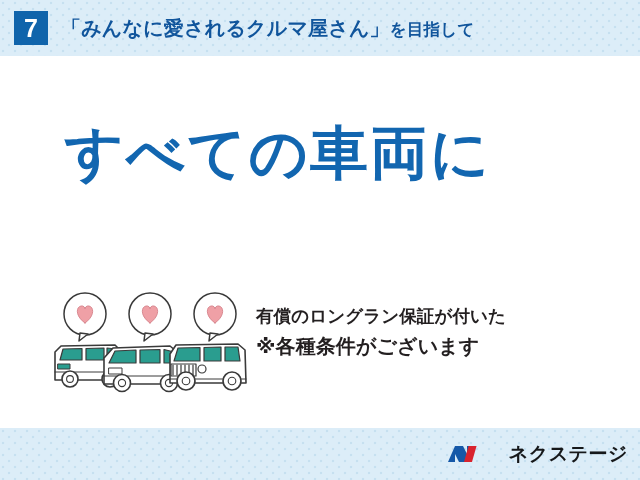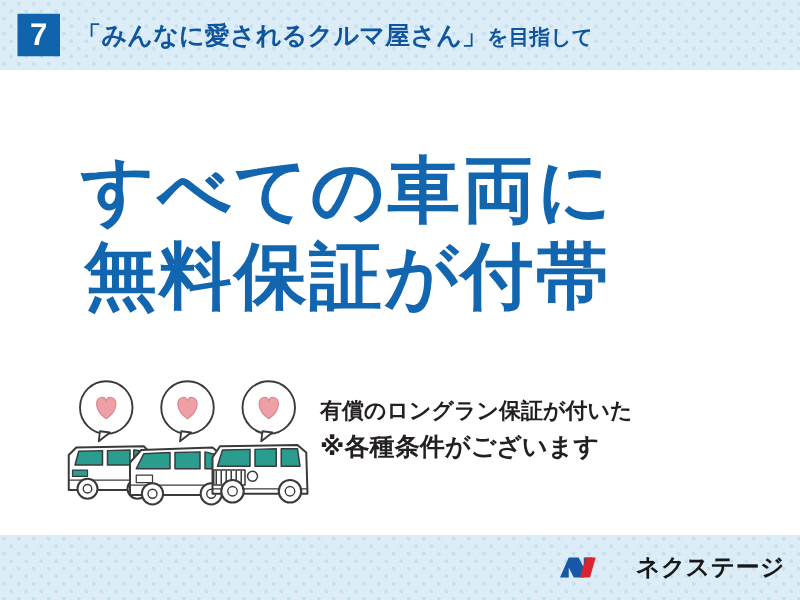--- a/index.html
+++ b/index.html
@@ -89,21 +89,21 @@
   .headline .line {
     font-size: 58px;
     display: block;
   }
   .headline .line2 { margin-top: 8px; }
 
   
   .content-row {
     position: absolute;
     left: 0;
-    top: 300px;
+    top: 288px;
     width: 540px;
     height: 116px;
   }
 
   .cars-wrap {
     position: absolute;
     left: 52px;
     top: 0;
     width: 200px;
     height: 112px;
@@ -155,21 +155,20 @@
   <div class="dotband header-band"></div>
   <div class="header-inner">
     <div class="num-badge">7</div>
     <div class="header-title">
       <span>「みんなに愛されるクルマ屋さん」</span><span class="small">を目指して</span>
     </div>
   </div>
 
   <div class="headline">
     <span class="line line1">すべての車両に</span>
-    <span class="line line2">無料保証が付帯</span>
   </div>
 
   <div class="content-row">
 
     <div class="cars-wrap">
       <svg viewBox="0 0 200 112" width="200" height="112">
         <g fill="none" stroke="#3a3a3a" stroke-width="1.5" stroke-linejoin="round" stroke-linecap="round">
 
           <g>
             <circle cx="33" cy="26" r="21" fill="#ffffff" stroke="#3a3a3a" stroke-width="1.5"></circle>

